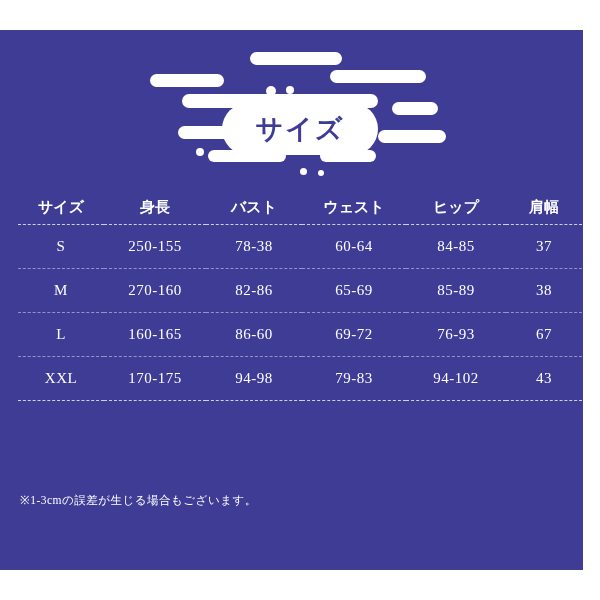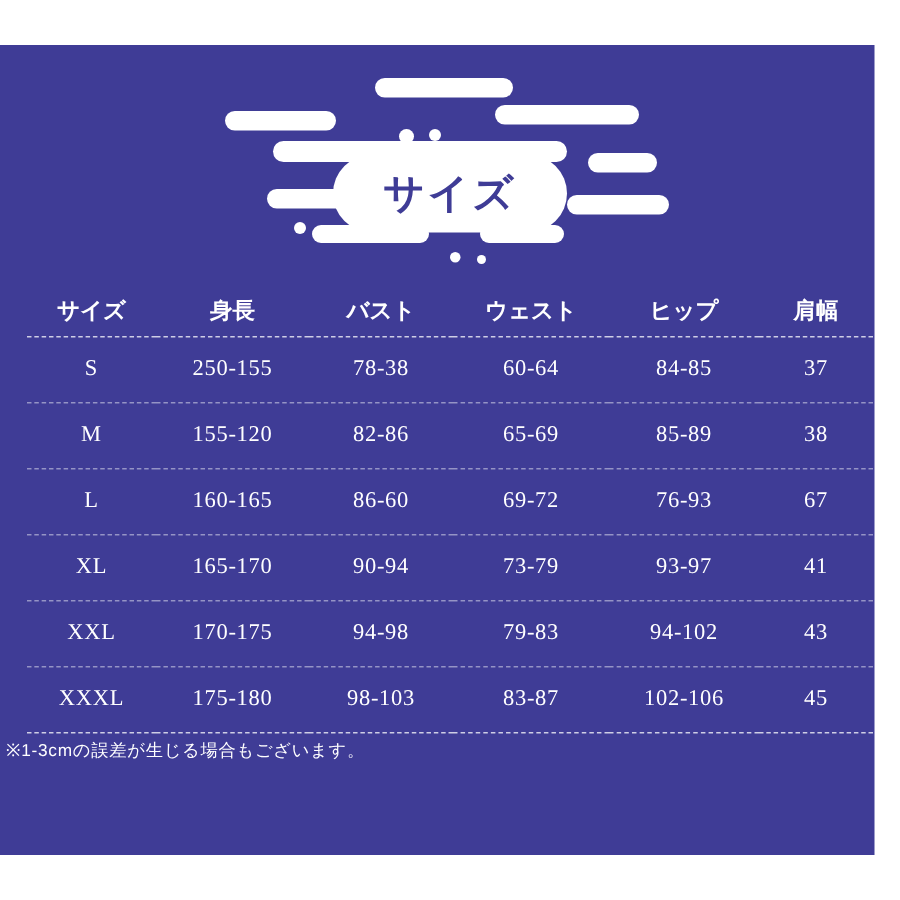--- a/index.html
+++ b/index.html
@@ -105,24 +105,24 @@
     border-bottom: 1px dashed rgba(255,255,255,0.75);
   }
   .col-size { width: 86px; }
   .col-a { width: 102px; }
   .col-b { width: 96px; }
   .col-c { width: 104px; }
   .col-d { width: 100px; }
   .col-e { width: 76px; }
   #note {
     position: absolute;
-    left: 4px;
+    left: 20px;
     top: 462px;
     color: #ffffff;
-    font-family: Liberation Sans, sans-serif;
+    font-family: Liberation Serif, serif;
     font-size: 11.5px;
     letter-spacing: 0.5px;
   }
 </style>
 </head>
 <body>
 
 <div id="page">
 
   <div id="panel">
@@ -170,58 +170,42 @@
           <tr>
             <td>S</td>
             <td>250-155</td>
             <td>78-38</td>
             <td>60-64</td>
             <td>84-85</td>
             <td>37</td>
           </tr>
           <tr>
             <td>M</td>
-            <td>155-120</td>
+            <td>270-160</td>
             <td>82-86</td>
             <td>65-69</td>
             <td>85-89</td>
             <td>38</td>
           </tr>
           <tr>
             <td>L</td>
             <td>160-165</td>
             <td>86-60</td>
             <td>69-72</td>
             <td>76-93</td>
             <td>67</td>
           </tr>
           <tr>
-            <td>XL</td>
-            <td>165-170</td>
-            <td>90-94</td>
-            <td>73-79</td>
-            <td>93-97</td>
-            <td>41</td>
-          </tr>
-          <tr>
             <td>XXL</td>
             <td>170-175</td>
             <td>94-98</td>
             <td>79-83</td>
             <td>94-102</td>
             <td>43</td>
           </tr>
-          <tr>
-            <td>XXXL</td>
-            <td>175-180</td>
-            <td>98-103</td>
-            <td>83-87</td>
-            <td>102-106</td>
-            <td>45</td>
-          </tr>
         </tbody>
       </table>
     </div>
 
     <div id="note">※1-3cmの誤差が生じる場合もございます。</div>
 
   </div>
 </div>
 
 </body></html>

